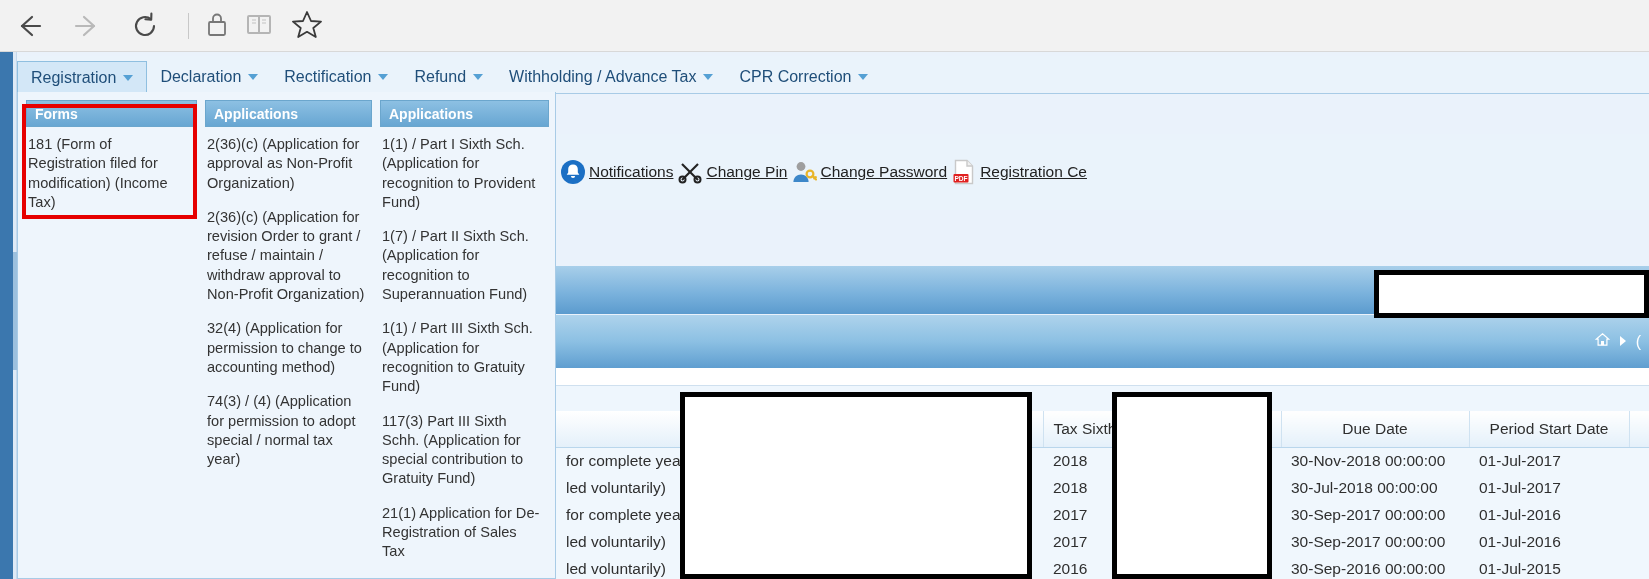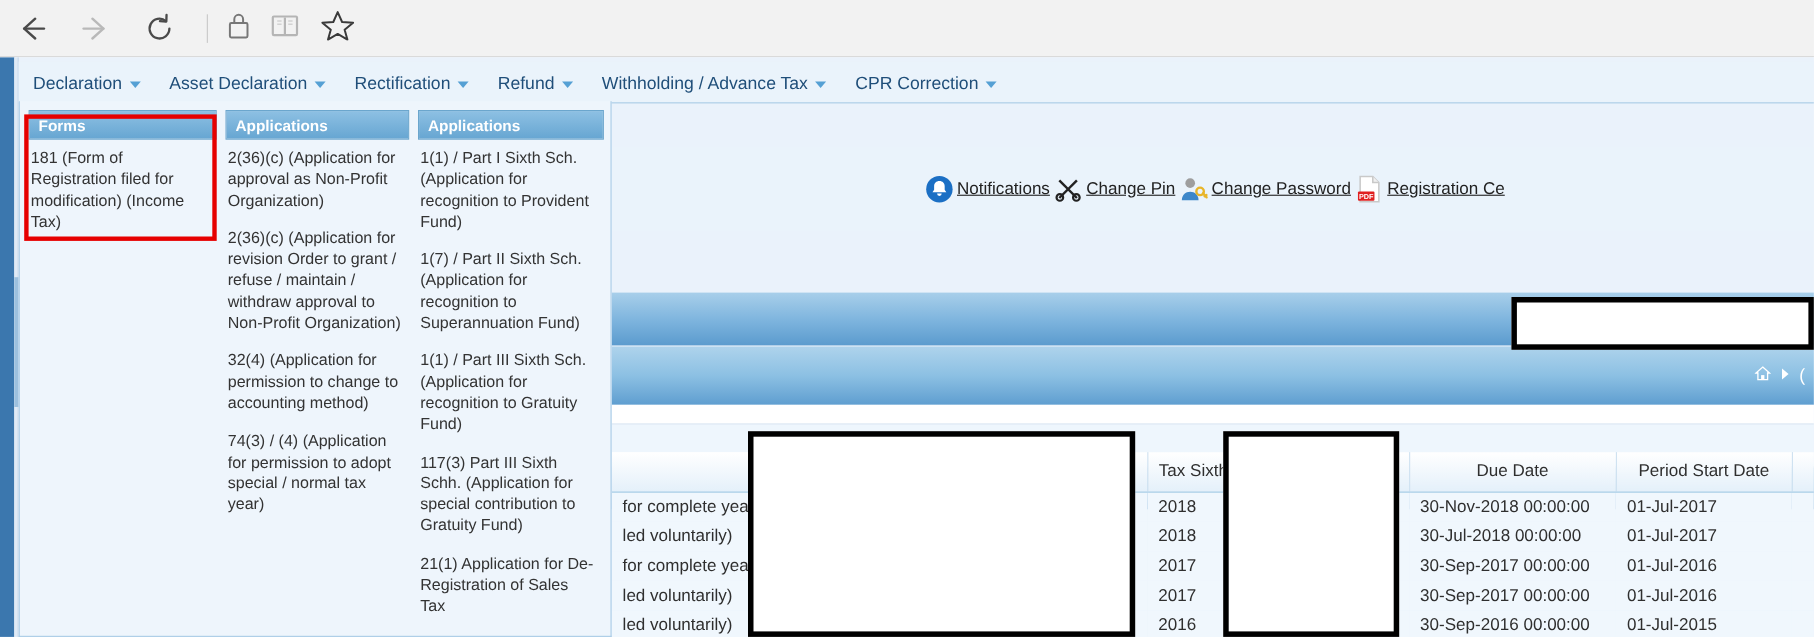--- a/index.html
+++ b/index.html
@@ -131,21 +131,21 @@
 
   
   #content {
     position: absolute; left: 556px; top: 42px;
     width: 1093px; height: 485px;
   }
   #toolbar-row {
     position: absolute; left: 0; top: 40px;
     width: 1093px; height: 76px;
     background: #eaf3fb;
-    display: flex; align-items: center; justify-content: center;
+    display: flex; align-items: center; justify-content: flex-start;
     padding-right: 0px;
   }
   .util-link {
     display: inline-flex; align-items: center; gap: 3px;
     font-size: 15.5px; color: #222222;
     margin-left: 4px; cursor: pointer; white-space: nowrap;
   }
   .util-link .lbl { text-decoration: underline; }
   .util-ico { width: 26px; height: 26px; display: inline-block; position: relative; flex: 0 0 26px; }
 
@@ -273,26 +273,26 @@
   </div>
 </div>
 
 <div id="page">
 
   <div id="left-rail"></div>
   <div id="rail-inner"></div>
   <div id="rail-scroll"></div>
 
   <div id="menubar">
+    <div class="menu-item active">
+      <span>Registration</span>
+      <span class="caret"></span>
+    </div>
     <div class="menu-item">
       <span>Declaration</span>
-      <span class="caret"></span>
-    </div>
-    <div class="menu-item">
-      <span>Asset Declaration</span>
       <span class="caret"></span>
     </div>
     <div class="menu-item">
       <span>Rectification</span>
       <span class="caret"></span>
     </div>
     <div class="menu-item">
       <span>Refund</span>
       <span class="caret"></span>
     </div>

